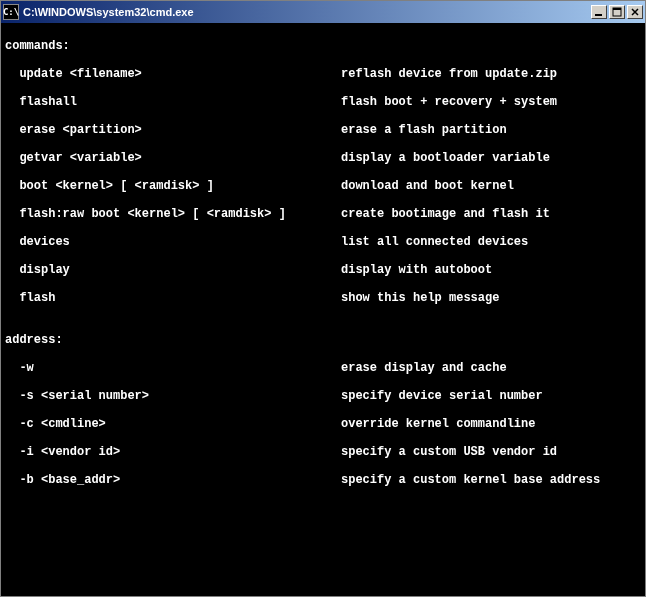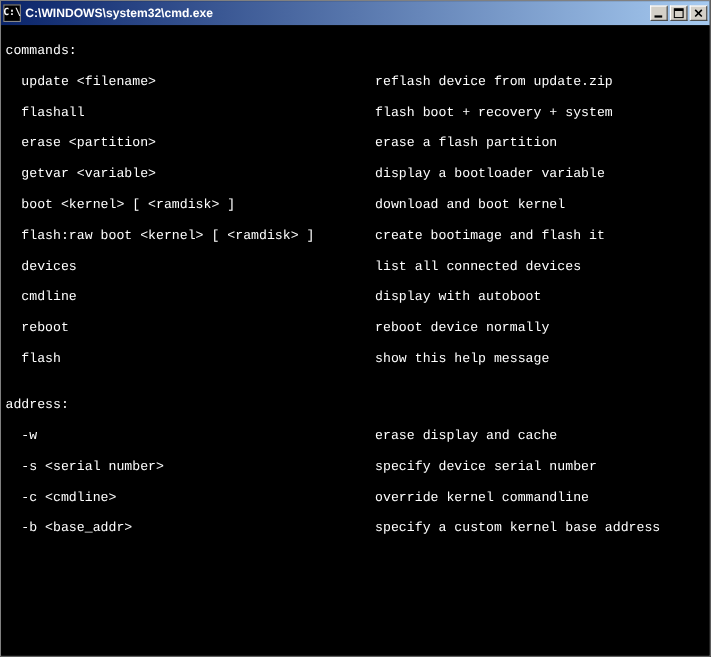--- a/index.html
+++ b/index.html
@@ -62,21 +62,21 @@
   flex: 1;
   background: #000;
   color: #fff;
   font-family: "Lucida Console", "Courier New", monospace;
   font-size: 12px;
   line-height: 14px;
   padding: 2px 4px;
   white-space: pre;
   overflow: hidden;
 }
-.row { display: block; }
+.row { display: block; font-weight: bold; }
 .col1 { display: inline-block; width: 336px; vertical-align: top; }
 .col2 { display: inline-block; vertical-align: top; text-align: center; }
 </style>
 </head>
 <body>
 
 <div class="window">
   <div class="titlebar">
     <div class="titlebar-icon">C:\</div>
     <div class="titlebar-text">C:\WINDOWS\system32\cmd.exe</div>
@@ -102,27 +102,27 @@
 
   <div class="terminal">
 <span class="row">commands:</span>
 <span class="row"><span class="col1">  update &lt;filename&gt;</span><span class="col2">reflash device from update.zip</span></span>
 <span class="row"><span class="col1">  flashall</span><span class="col2">flash boot + recovery + system</span></span>
 <span class="row"><span class="col1">  erase &lt;partition&gt;</span><span class="col2">erase a flash partition</span></span>
 <span class="row"><span class="col1">  getvar &lt;variable&gt;</span><span class="col2">display a bootloader variable</span></span>
 <span class="row"><span class="col1">  boot &lt;kernel&gt; [ &lt;ramdisk&gt; ]</span><span class="col2">download and boot kernel</span></span>
 <span class="row"><span class="col1">  flash:raw boot &lt;kernel&gt; [ &lt;ramdisk&gt; ]</span><span class="col2">create bootimage and flash it</span></span>
 <span class="row"><span class="col1">  devices</span><span class="col2">list all connected devices</span></span>
-<span class="row"><span class="col1">  cmdline</span><span class="col2">display with autoboot</span></span>
-<span class="row"><span class="col1">  reboot</span><span class="col2">reboot device normally</span></span>
+<span class="row"><span class="col1">  display</span><span class="col2">display with autoboot</span></span>
 <span class="row"><span class="col1">  flash</span><span class="col2">show this help message</span></span>
 <span class="row"></span>
 <span class="row">address:</span>
 <span class="row"><span class="col1">  -w</span><span class="col2">erase display and cache</span></span>
 <span class="row"><span class="col1">  -s &lt;serial number&gt;</span><span class="col2">specify device serial number</span></span>
 <span class="row"><span class="col1">  -c &lt;cmdline&gt;</span><span class="col2">override kernel commandline</span></span>
+<span class="row"><span class="col1">  -i &lt;vendor id&gt;</span><span class="col2">specify a custom USB vendor id</span></span>
 <span class="row"><span class="col1">  -b &lt;base_addr&gt;</span><span class="col2">specify a custom kernel base address</span></span>
 
 
 <span class="row"></span>
 
   </div>
 </div>
 
 </body></html>

